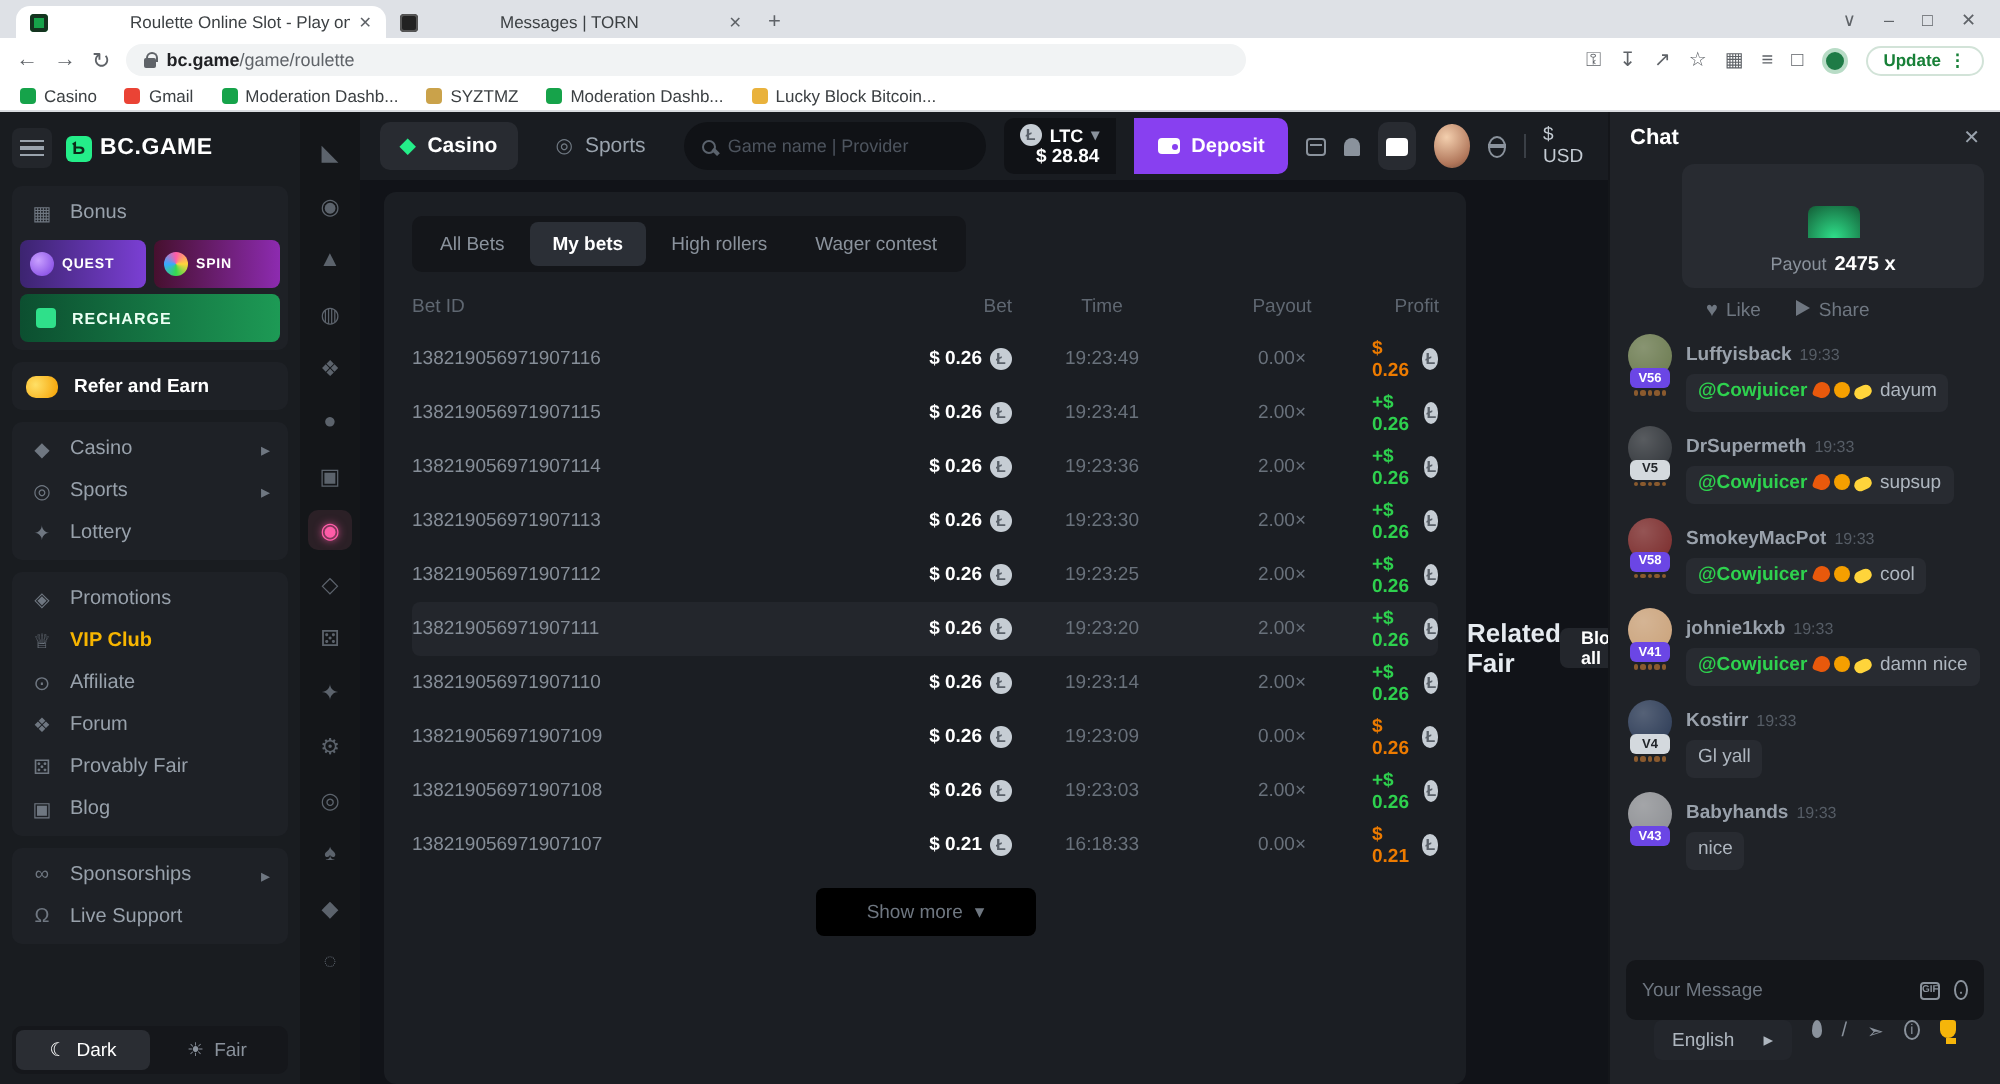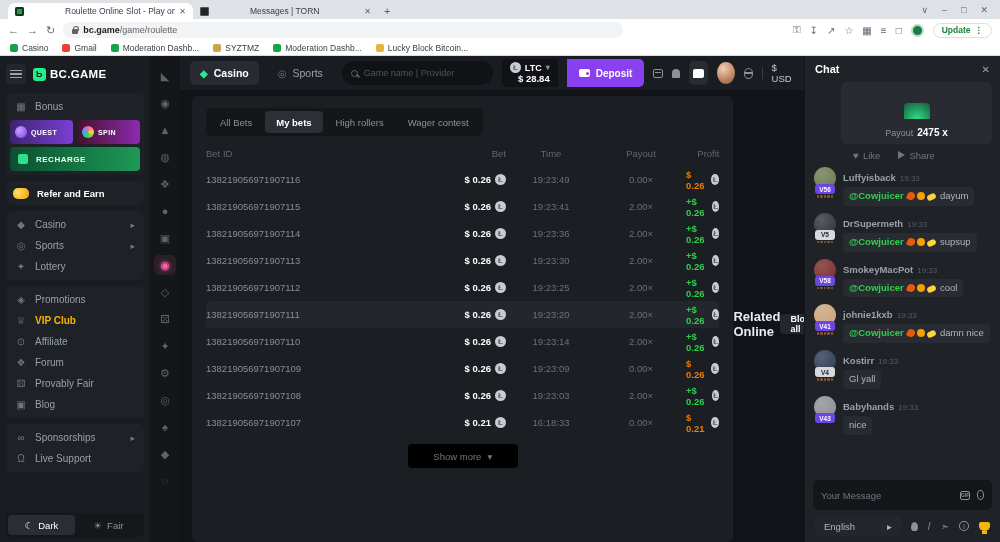--- a/index.html
+++ b/index.html
@@ -153,21 +153,21 @@
   .em { display:inline-block; width:8px; height:8px; border-radius:50%; margin:0 1px; vertical-align:-1px; }
   .em-pepper { background:#e8590c; border-radius:50% 50% 50% 20%; transform:rotate(20deg); }
   .em-mango { background:#f59f00; }
   .em-banana { background:#ffd43b; border-radius:5px; width:9px; height:6px; transform:rotate(-25deg); }
   .chatinput { height:30px; margin:4px 8px 0; background:#14161a; border-radius:5px; display:flex; align-items:center; padding:0 8px; gap:7px; }
   .chatinput input { flex:1; background:transparent; border:none; outline:none; color:#aeb6bf; font-size:9.5px; font-family:inherit; }
   .chatinput input::placeholder { color:#6f7781; }
   .gific { width:13px; height:9px; border:1px solid #8a929c; border-radius:2px; display:flex; align-items:center; justify-content:center; font-size:5px; color:#8a929c; font-weight:bold; }
   .smiley { width:10px; height:10px; border:1.2px solid #8a929c; border-radius:50%; position:relative; }
   .smiley:after { content:""; position:absolute; left:2px; right:2px; bottom:2px; height:2px; border-bottom:1.2px solid #8a929c; border-radius:50%; }
-  .chatfoot { height:32px; display:flex; align-items:center; padding:0 10px; gap:10px; }
+  .chatfoot { height:32px; display:flex; align-items:flex-start; padding:0 22px; gap:10px; }
   .langbtn { width:86px; height:20px; background:#23262c; border-radius:4px; display:flex; align-items:center; justify-content:space-between; padding:0 9px; color:#aeb6bf; font-size:9.5px; }
   .fic { color:#8a929c; font-size:10px; }
   .drop { width:7px; height:9px; background:#8a929c; border-radius:50% 50% 50% 50%/60% 60% 40% 40%; }
   .infoc { width:10px; height:10px; border:1.2px solid #8a929c; border-radius:50%; color:#8a929c; font-size:7px; display:flex; align-items:center; justify-content:center; }
   .trophy { width:11px; height:9px; background:#f5b50a; border-radius:2px 2px 5px 5px; position:relative; }
   .trophy:after { content:""; position:absolute; left:3px; bottom:-3px; width:5px; height:3px; background:#f5b50a; }
 </style>
 </head>
 <body>
 
@@ -489,21 +489,21 @@
    <span class="c-profit loss">$ 0.21 <span class="coin">Ł</span></span>
   </div>
           </div>
         <div class="showmore">
             <span>Show more</span>
             <span>▾</span>
           </div>
       </div>
 
       <div class="related">
-        <h2>Related Online</h2>
+        <h2>Related Fair</h2>
         <div class="viewall">Blog all</div>
         <div class="sq">‹</div>
         <div class="sq">›</div>
       </div>
       <div class="tiles" id="tiles">
           <div class="tile" style="background:linear-gradient(135deg,#f7a21b,#e86a00)"></div>
           <div class="tile" style="background:linear-gradient(135deg,#2e2e33,#0c0c0f)"></div>
           <div class="tile" style="background:linear-gradient(135deg,#35b52e,#0e8c26)"></div>
           <div class="tile" style="background:linear-gradient(135deg,#4656a8,#232c63)"></div>
           <div class="tile" style="background:linear-gradient(135deg,#f03e68,#d81b56)"></div>

